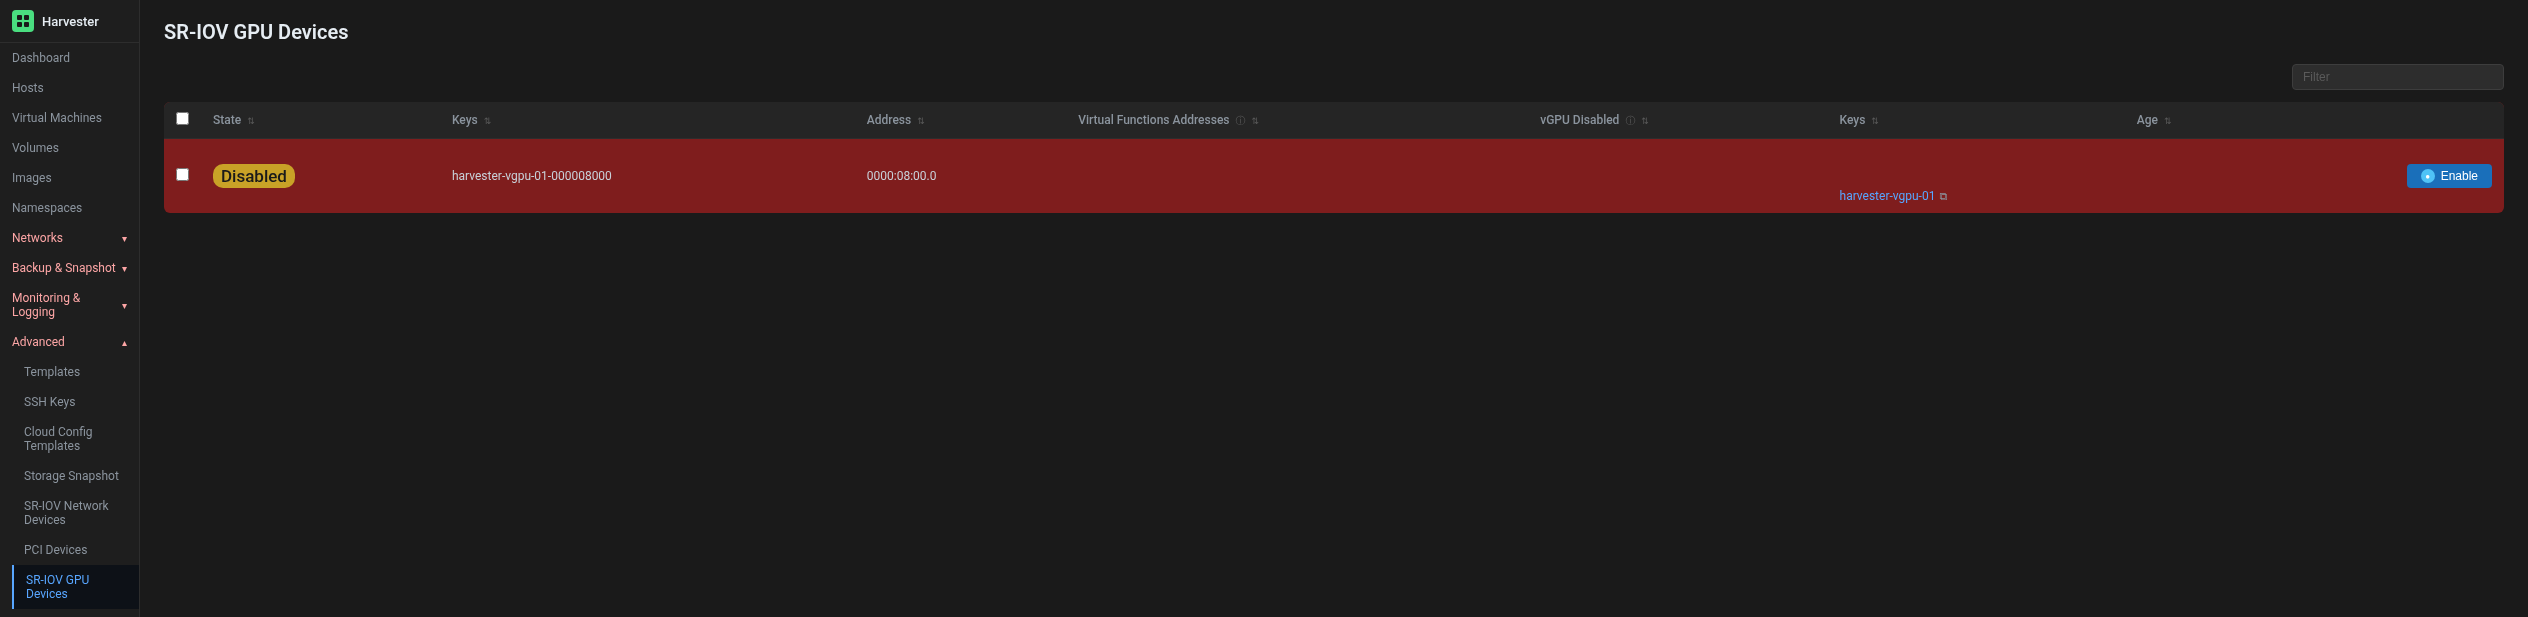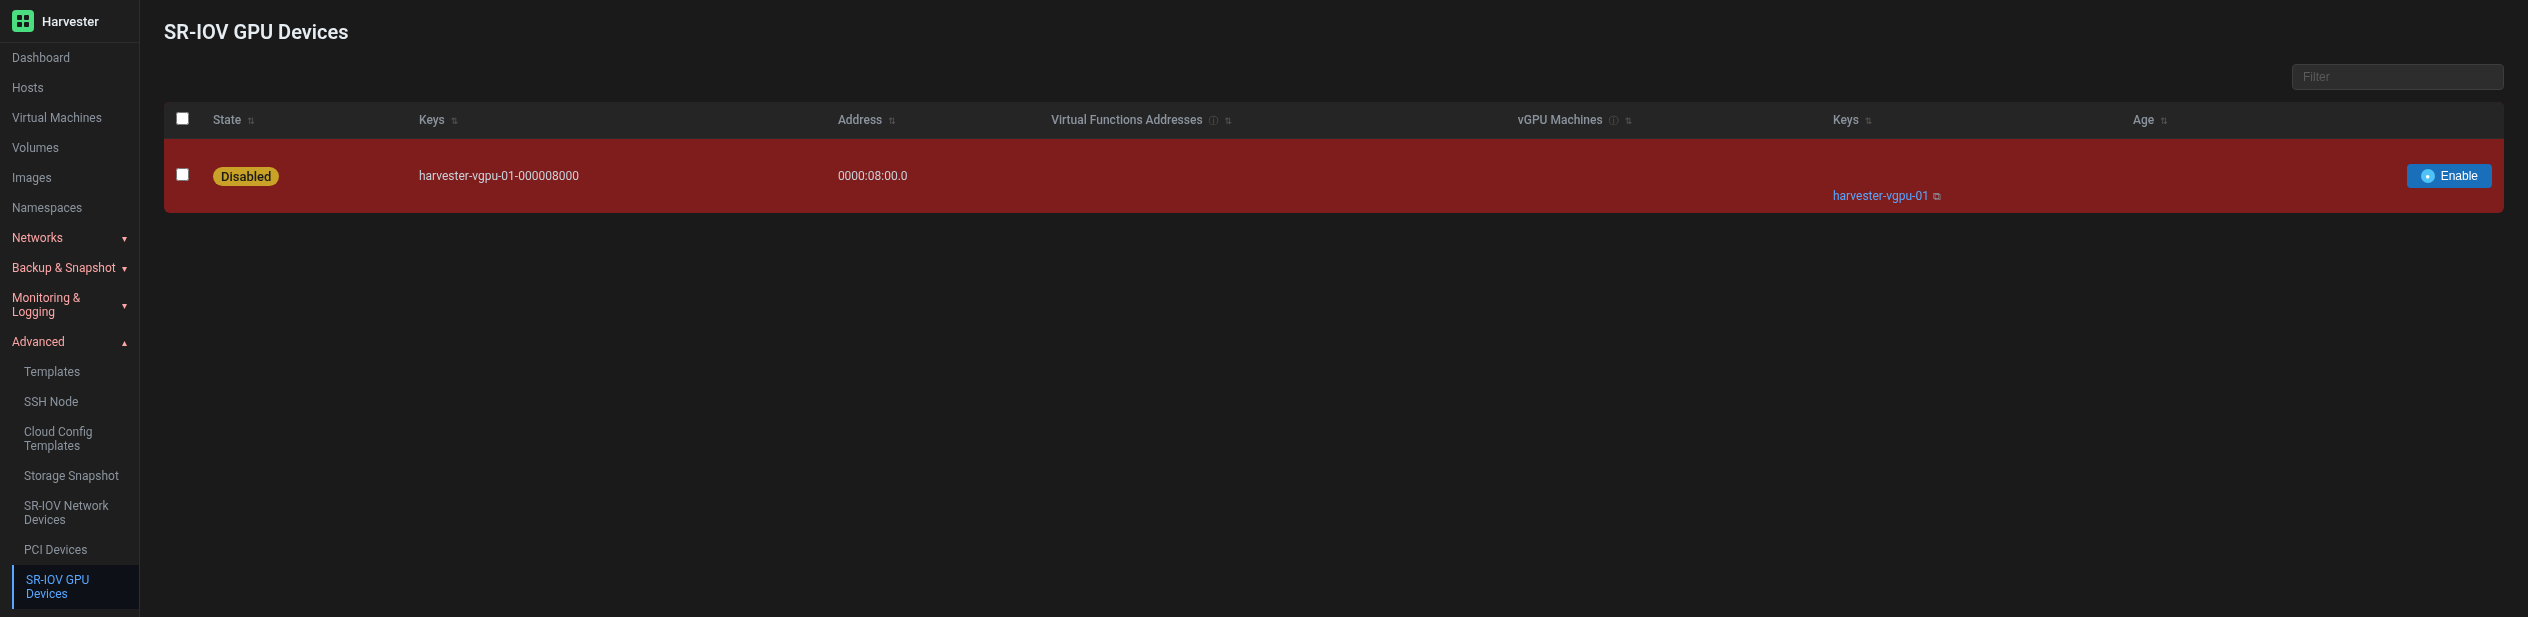--- a/index.html
+++ b/index.html
@@ -225,21 +225,21 @@
     .row-checkbox {
       cursor: pointer;
       accent-color: #58a6ff;
     }
 
     .status-badge {
       display: inline-flex;
       align-items: center;
       padding: 2px 8px;
       border-radius: 10px;
-      font-size: 13px;
+      font-size: 17px;
       font-weight: 500;
     }
 
     .status-badge.disabled {
       background: #c9a227;
       color: #1a1a1a;
     }
 
     .node-link {
       color: #58a6ff;
@@ -337,21 +337,21 @@
   <div class="sidebar-item section-header">
     <span>Advanced</span>
     <span class="chevron">▴</span>
   </div>
 
   <div class="sidebar-sub">
     <div class="sidebar-item">
       <span>Templates</span>
     </div>
     <div class="sidebar-item">
-      <span>SSH Node</span>
+      <span>SSH Keys</span>
     </div>
     <div class="sidebar-item">
       <span>Cloud Config Templates</span>
     </div>
     <div class="sidebar-item">
       <span>Storage Snapshot</span>
     </div>
     <div class="sidebar-item">
       <span>SR-IOV Network Devices</span>
     </div>
@@ -394,21 +394,21 @@
           <th>
             <span>Address</span>
             <span class="sort-icon">⇅</span>
           </th>
           <th>
             <span>Virtual Functions Addresses</span>
             <span class="info-icon">ⓘ</span>
             <span class="sort-icon">⇅</span>
           </th>
           <th>
-            <span>vGPU Machines</span>
+            <span>vGPU Disabled</span>
             <span class="info-icon">ⓘ</span>
             <span class="sort-icon">⇅</span>
           </th>
           <th>
             <span>Keys</span>
             <span class="sort-icon">⇅</span>
           </th>
           <th>
             <span>Age</span>
             <span class="sort-icon">⇅</span>

